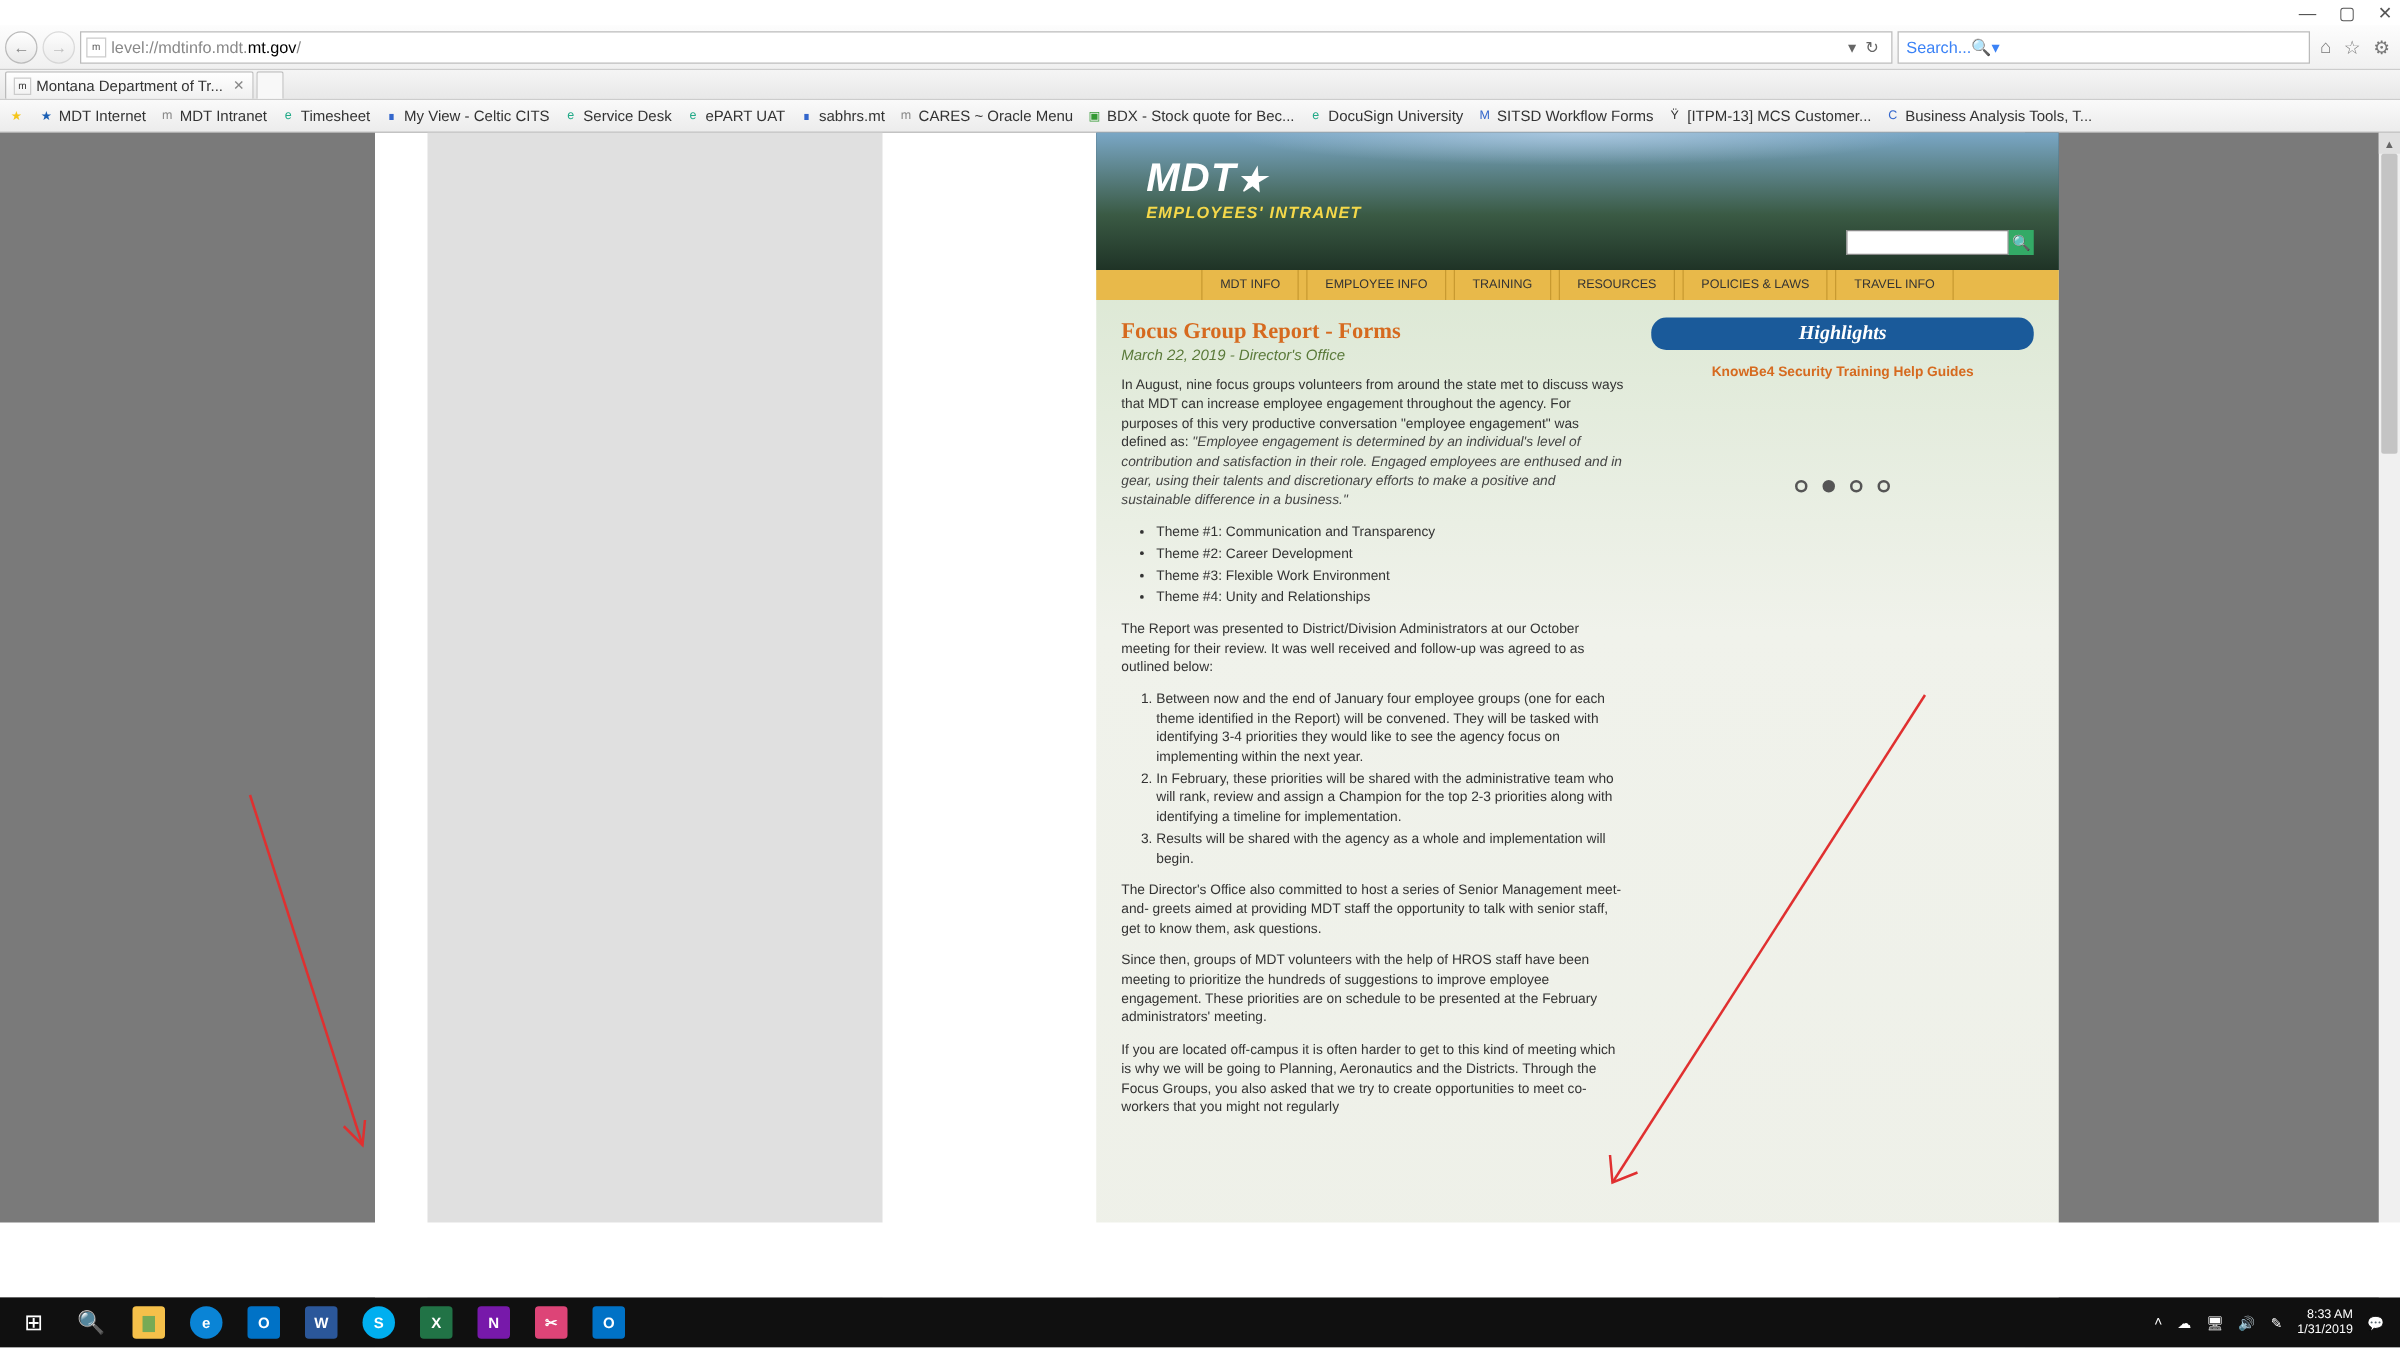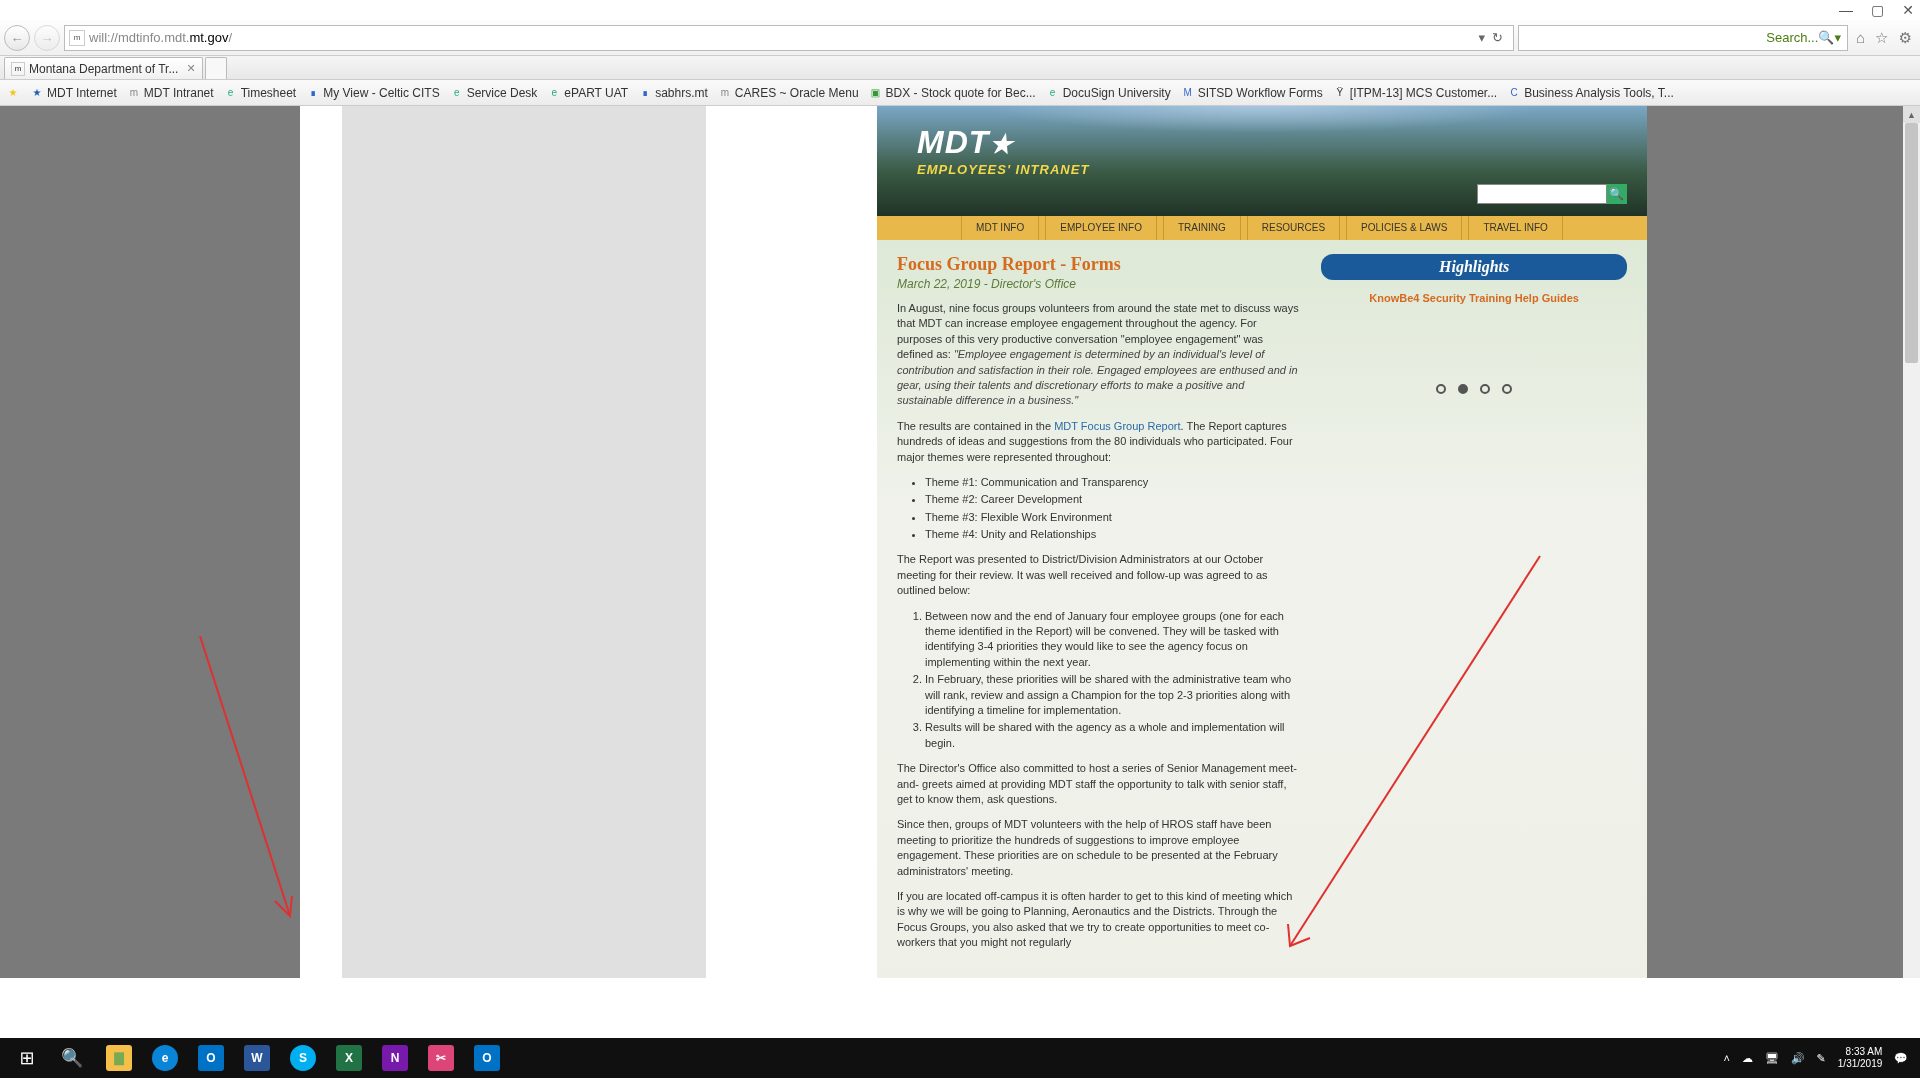--- a/index.html
+++ b/index.html
@@ -11,21 +11,21 @@
 
 
 .navrow { height:36px; background:linear-gradient(#fdfdfd,#f0f0f0); border-bottom:1px solid #ccc; display:flex; align-items:center; padding:0 4px; gap:4px; }
 .navbtn { width:26px; height:26px; border:1px solid #bbb; border-radius:50%; background:linear-gradient(#fff,#e8e8e8); display:flex; align-items:center; justify-content:center; color:#888; font-size:13px; }
 .urlbox { flex:1; height:26px; border:1px solid #bbb; background:#fff; display:flex; align-items:center; padding:0 4px; font-size:13px; color:#333; }
 .urlbox .favicon { width:16px; height:16px; background:#fff; border:1px solid #ccc; margin-right:4px; font-size:8px; display:flex; align-items:center; justify-content:center; color:#555;}
 .urlbox .proto { color:#888; }
 .urlbox .dom { color:#000; }
 .urlbox .rest { color:#888; }
 .urlend { display:flex; align-items:center; gap:6px; color:#666; padding:0 6px;}
-.searchbox { width:330px; height:26px; border:1px solid #bbb; background:#fff; display:flex; align-items:center; padding:0 6px; font-size:13px; color:#4d7c0f; justify-content:flex-end;}
+.searchbox { width:330px; height:26px; border:1px solid #bbb; background:#fff; display:flex; align-items:center; padding:0 6px; font-size:13px; color:#3b82f6; justify-content:flex-start;}
 .ie-icons { display:flex; gap:10px; color:#777; font-size:15px; padding:0 4px;}
 
 
 .tabrow { height:24px; background:linear-gradient(#f5f5f5,#e8e8e8); border-bottom:1px solid #ccc; display:flex; align-items:flex-end; padding-left:4px;}
 .tab { height:22px; border:1px solid #bbb; border-bottom:none; background:linear-gradient(#fff,#f0f0f0); display:flex; align-items:center; padding:0 6px; font-size:12px; color:#333; gap:4px; border-radius:2px 2px 0 0;}
 .tab .x { color:#888; font-size:11px; margin-left:4px;}
 .newtab { width:22px; height:22px; border:1px solid #bbb; border-bottom:none; margin-left:2px; background:#f8f8f8; border-radius:2px 2px 0 0;}
 
 
 .bmrow { height:26px; background:linear-gradient(#fafafa,#ececec); border-bottom:1px solid #ccc; display:flex; align-items:center; padding:0 6px; gap:10px; font-size:12px; color:#333;}
@@ -95,21 +95,21 @@
   <span>—</span>
   <span>▢</span>
   <span>✕</span>
 </div>
 
 <div class="navrow">
   <div class="navbtn">←</div>
   <div class="navbtn" style="opacity:.5">→</div>
   <div class="urlbox">
     <span class="favicon">m</span>
-    <span class="proto">will://</span>
+    <span class="proto">level://</span>
       <span class="rest">mdtinfo.mdt.</span>
       <span class="dom">mt.gov</span>
       <span class="rest">/</span>
     <span class="urlend" style="margin-left:auto">▾&nbsp;&nbsp;↻</span>
   </div>
   <div class="searchbox">
     <span>Search...</span>
     <span>🔍▾</span>
   </div>
   <div class="ie-icons">
@@ -204,21 +204,20 @@
           <a>TRAINING</a>
           <a>RESOURCES</a>
           <a>POLICIES &amp; LAWS</a>
           <a>TRAVEL INFO</a>
         </div>
       <div class="content">
         <div class="main">
           <h1>Focus Group Report - Forms</h1>
           <div class="sub">March 22, 2019 - Director's Office</div>
           <p><span>In August, nine focus groups volunteers from around the state met to discuss ways that MDT can increase employee engagement throughout the agency. For purposes of this very productive conversation "employee engagement" was defined as: </span><em>"Employee engagement is determined by an individual's level of contribution and satisfaction in their role. Engaged employees are enthused and in gear, using their talents and discretionary efforts to make a positive and sustainable difference in a business."</em></p>
-          <p><span>The results are contained in the </span><a class="lk">MDT Focus Group Report</a><span>. The Report captures hundreds of ideas and suggestions from the 80 individuals who participated. Four major themes were represented throughout:</span></p>
           <ul id="themes">
               <li>Theme #1: Communication and Transparency</li>
               <li>Theme #2: Career Development</li>
               <li>Theme #3: Flexible Work Environment</li>
               <li>Theme #4: Unity and Relationships</li>
             </ul>
           <p>The Report was presented to District/Division Administrators at our October meeting for their review. It was well received and follow-up was agreed to as outlined below:</p>
           <ol id="steps">
               <li>Between now and the end of January four employee groups (one for each theme identified in the Report) will be convened. They will be tasked with identifying 3-4 priorities they would like to see the agency focus on implementing within the next year.</li>
               <li>In February, these priorities will be shared with the administrative team who will rank, review and assign a Champion for the top 2-3 priorities along with identifying a timeline for implementation.</li>

